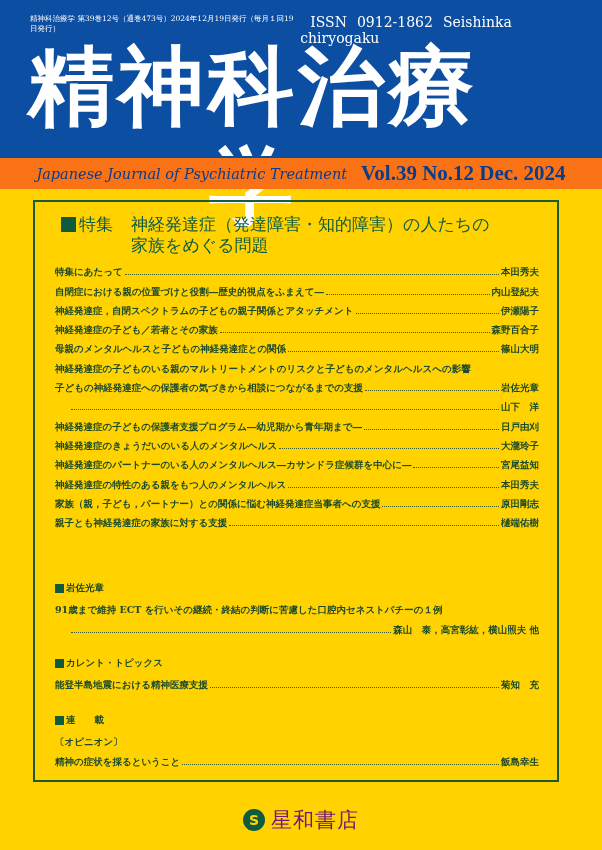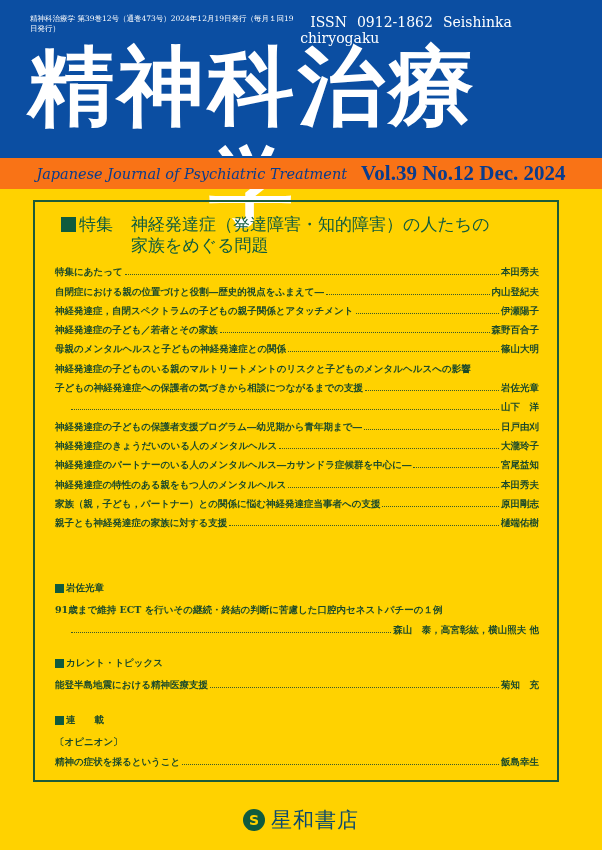--- a/index.html
+++ b/index.html
@@ -79,21 +79,21 @@
   .plain-row { height: 19.3px; display: flex; align-items: flex-end; font-size: 9.5px; font-weight: bold; white-space: nowrap; }
   .publisher {
     position: absolute; top: 806px; left: 0; width: 602px;
     display: flex; justify-content: center; align-items: center; gap: 6px;
   }
   .pub-logo {
     width: 22px; height: 22px; border-radius: 50%; background: #0F5B3E;
     display: flex; align-items: center; justify-content: center;
     color: #FFD200; font-size: 14px; font-weight: bold; font-family: "DejaVu Sans", sans-serif;
   }
-  .pub-name { color: #0c4a6e; font-family: Liberation Sans, sans-serif; font-size: 21px; letter-spacing: 1px; }
+  .pub-name { color: #701a75; font-family: Liberation Sans, sans-serif; font-size: 21px; letter-spacing: 1px; }
 </style>
 </head>
 <body>
 
 <div class="top-band">
   <div class="meta-line">
     <span>精神科治療学 第39巻12号（通巻473号）2024年12月19日発行（毎月１回19日発行）</span>
     <span class="issn">
       <span>ISSN</span><span>0912-1862</span><span>Seishinka chiryogaku</span>
     </span>

